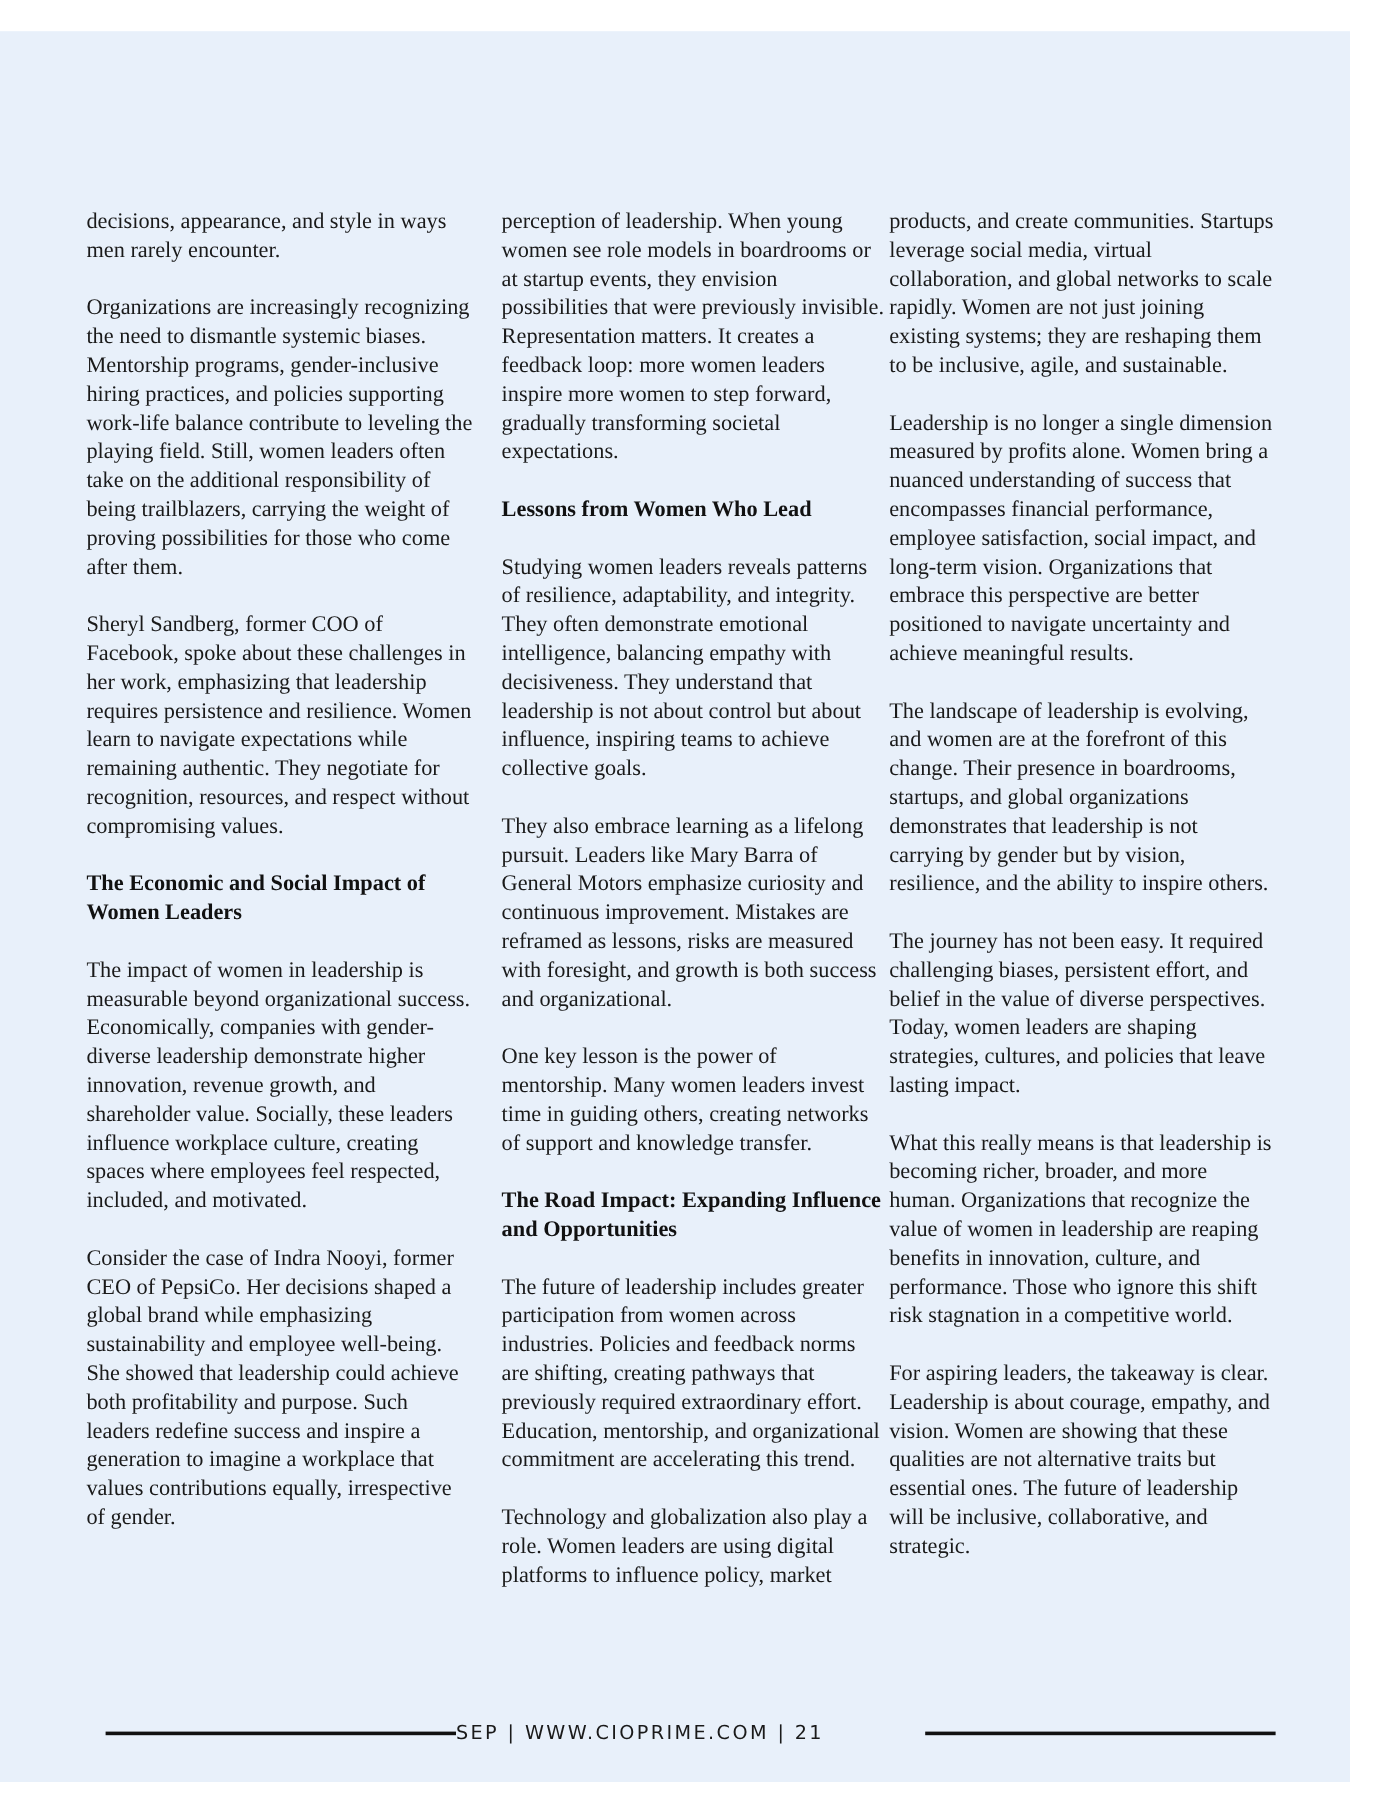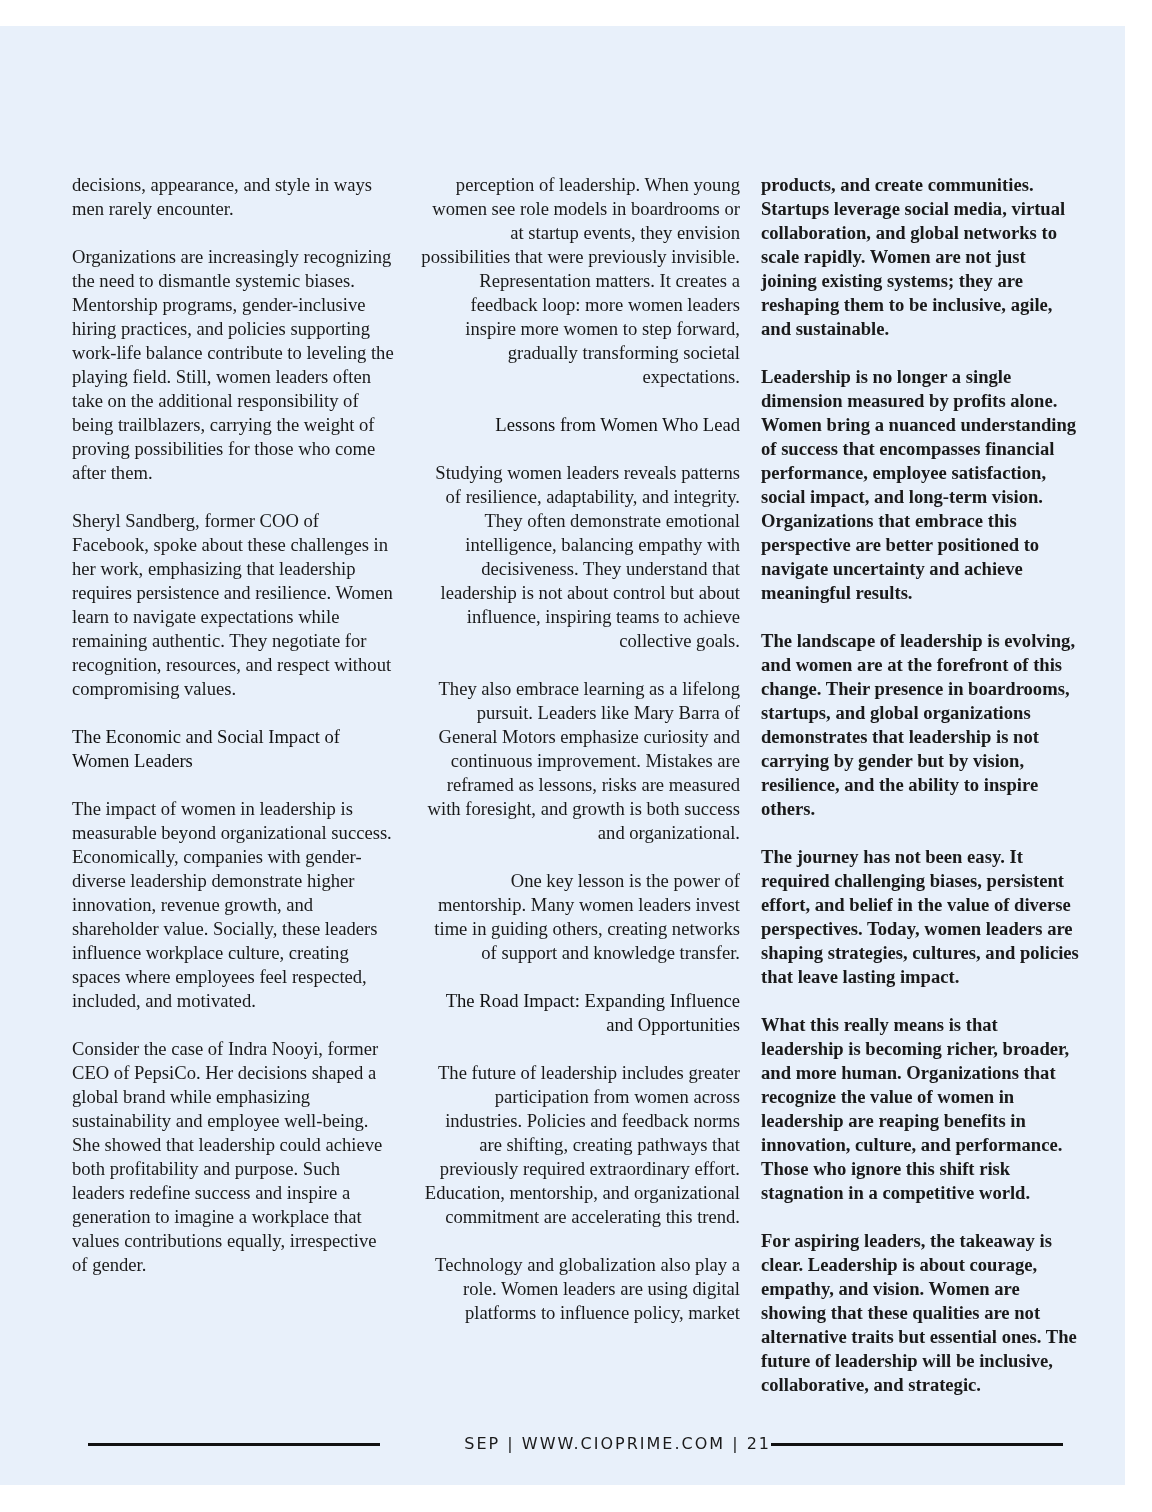--- a/index.html
+++ b/index.html
@@ -7,31 +7,31 @@
   .panel {
     position: absolute; left: 0; top: 26px; width: 1125px; height: 1459px;
     background: #e8f0fa;
   }
   .col {
     position: absolute; top: 173px; width: 330px;
     font-family: "Liberation Serif", "DejaVu Serif", serif;
     font-size: 18.6px; line-height: 24px; color: #1a1a1a;
   }
   .col p { margin: 0 0 24px 0; }
-  .col h3 { margin: 0 0 24px 0; font-size: 18.6px; line-height: 24px; font-weight: normal; color: #111; }
+  .col h3 { margin: 0 0 24px 0; font-size: 18.6px; line-height: 24px; font-weight: bold; color: #111; }
   .col1 { left: 72px; width: 322px; }
-  .col2 { left: 418px; width: 322px; text-align: right; }
-  .col3 { left: 761px; width: 322px; font-weight: bold; }
+  .col2 { left: 418px; width: 322px; }
+  .col3 { left: 741px; width: 322px; }
   .footer-line {
     position: absolute; top: 1443px; height: 3px; background: #111;
   }
   .footer-line.left { left: 88px; width: 292px; }
   .footer-line.right { left: 771px; width: 292px; }
   .footer-text {
-    position: absolute; top: 1432px; left: 380px; width: 391px; text-align: right;
+    position: absolute; top: 1432px; left: 380px; width: 391px; text-align: left;
     font-family: "DejaVu Sans", "Liberation Sans", sans-serif;
     font-size: 16px; letter-spacing: 2px; color: #1a1a1a; line-height: 24px;
   }
 </style>
 </head>
 <body>
 
 <div class="panel"></div>
 
 <div class="col col1">

